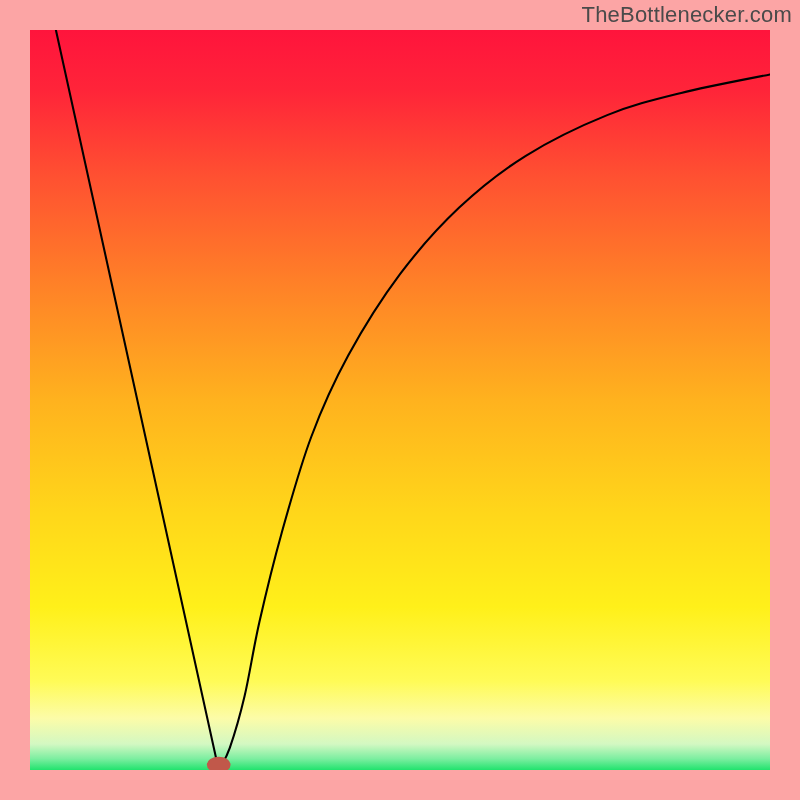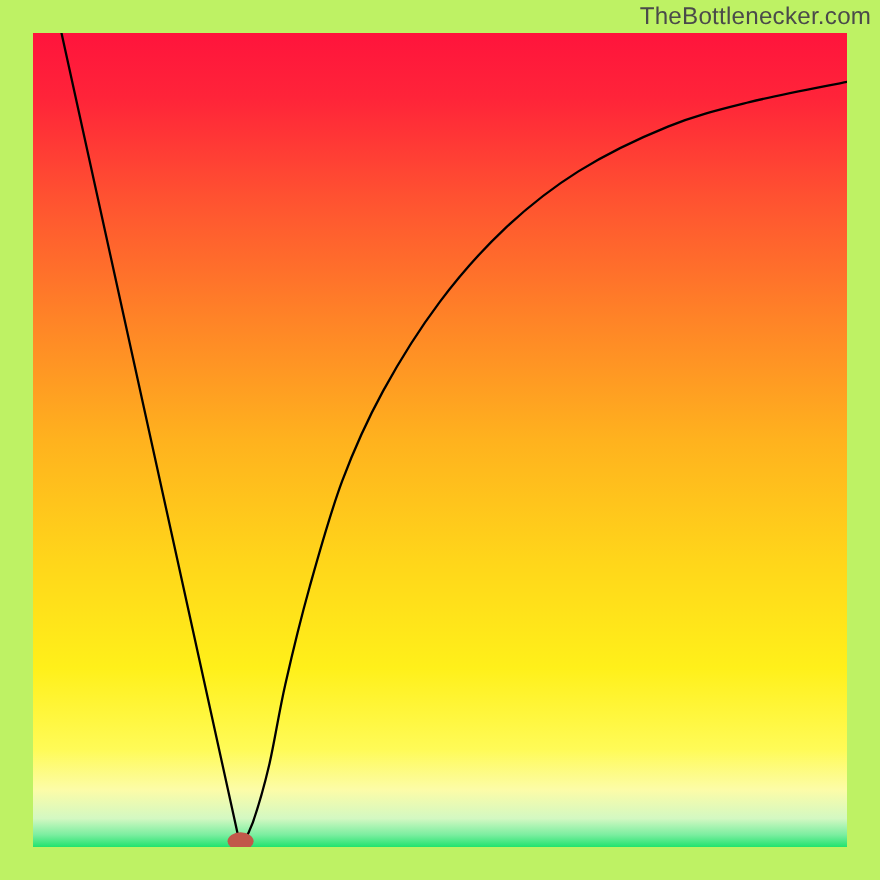--- a/index.html
+++ b/index.html
@@ -8,21 +8,21 @@
     width: 800px;
     height: 800px;
     overflow: hidden;
     background: #000;
     font-family: Arial, Helvetica, sans-serif;
   }
   .frame {
     position: relative;
     width: 800px;
     height: 800px;
-    background: #bef264;
+    background: #fca5a5;
   }
   .plot-area {
     position: absolute;
     left: 30px;
     top: 30px;
     width: 740px;
     height: 740px;
     overflow: hidden;
   }
   .watermark {

